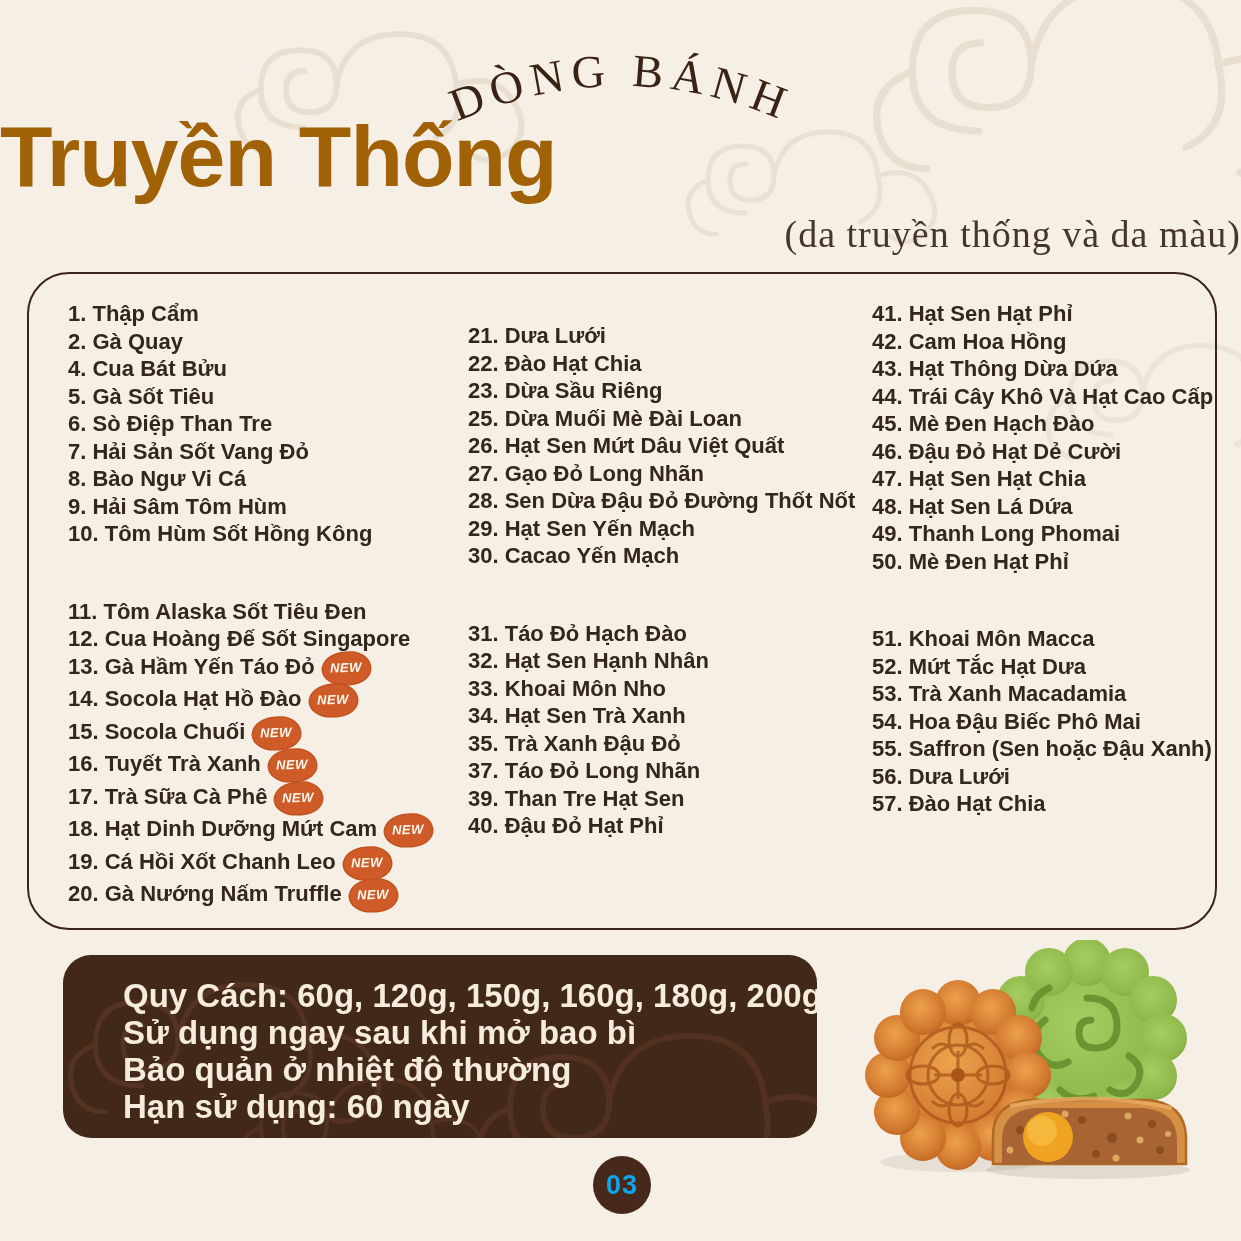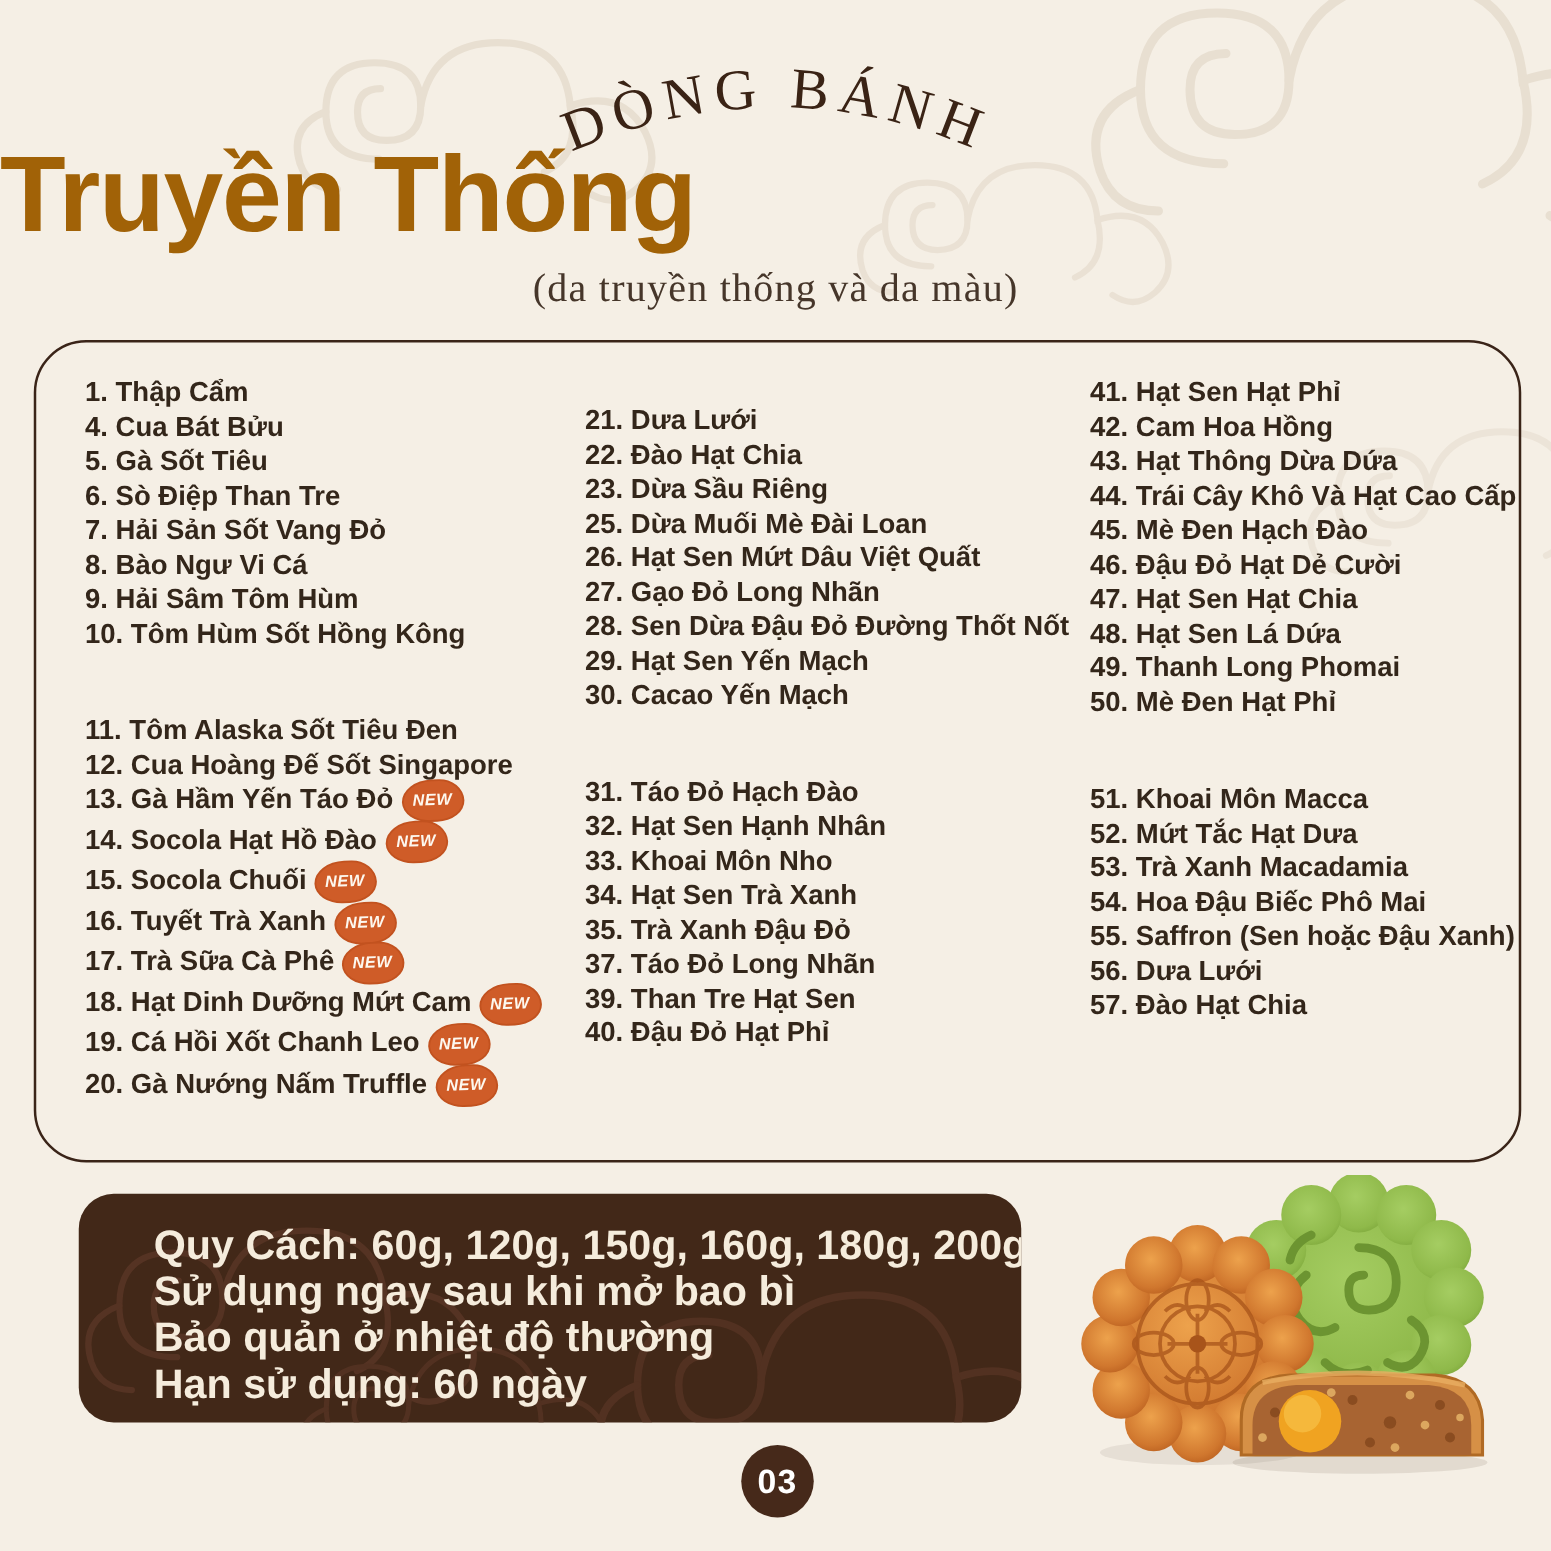--- a/index.html
+++ b/index.html
@@ -16,23 +16,23 @@
 
   
   .header{position:absolute;left:0;top:0;width:100%;text-align:center;}
   .arch-wrap{position:absolute;left:50%;transform:translateX(-50%);top:26px;width:460px;height:125px;}
   .page-title{
     position:absolute;left:0;top:108px;width:100%;
     font-size:86px;font-weight:800;line-height:96px;
     letter-spacing:-1px;color:#a16207;text-align:left;
   }
   .page-subtitle{
-    position:absolute;left:0;top:212px;width:100%;text-align:center;
+    position:absolute;left:0;top:212px;width:100%;text-align:right;
     font-family:"Liberation Serif","DejaVu Serif",serif;
-    font-size:32px;color:#46362a;letter-spacing:1px;
+    font-size:38px;color:#46362a;letter-spacing:1px;
   }
 
   
   .menu-panel{
     position:absolute;left:27px;top:272px;width:1186px;height:654px;
     border:2.5px solid #3a2418;border-radius:42px;
     background:transparent;
   }
   .menu-col{position:absolute;top:300px;}
   .menu-col.c1{left:68px;width:400px;}
@@ -72,21 +72,21 @@
   }
 
   
   .mooncakes{position:absolute;left:860px;top:940px;width:381px;height:245px;}
 
   
   .page-badge{
     position:absolute;left:593px;top:1156px;width:58px;height:58px;
     background:#46291a;border-radius:50%;
     display:flex;align-items:center;justify-content:center;
-    color:#ffffff;font-size:27px;font-weight:600;letter-spacing:1px;
+    color:#0ea5e9;font-size:27px;font-weight:600;letter-spacing:1px;
   }
 </style>
 </head>
 <body>
 
 <svg class="bg-decor" viewBox="0 0 1241 1241">
   <defs>
     <g id="cloudMotif" fill="none" stroke-linecap="round">
       <path d="M55 95 Q18 95 18 62 Q18 28 52 28 Q84 28 84 58 Q84 82 60 82 Q40 82 40 62 Q40 46 56 46"></path>
       <path d="M84 58 Q92 14 138 14 Q184 14 188 58 Q224 46 240 76 Q252 100 234 116 Q218 130 200 118"></path>
@@ -113,20 +113,21 @@
   </div>
   <div class="page-title">Truyền Thống</div>
   <div class="page-subtitle">(da truyền thống và da màu)</div>
 </div>
 
 <div class="menu-panel"></div>
 
 <div class="menu-col c1">
   <div class="menu-group g1">
       <div class="item"><span>1. Thập Cẩm</span></div>
+      <div class="item"><span>2. Gà Quay</span></div>
       <div class="item"><span>4. Cua Bát Bửu</span></div>
       <div class="item"><span>5. Gà Sốt Tiêu</span></div>
       <div class="item"><span>6. Sò Điệp Than Tre</span></div>
       <div class="item"><span>7. Hải Sản Sốt Vang Đỏ</span></div>
       <div class="item"><span>8. Bào Ngư Vi Cá</span></div>
       <div class="item"><span>9. Hải Sâm Tôm Hùm</span></div>
       <div class="item"><span>10. Tôm Hùm Sốt Hồng Kông</span></div>
     </div>
   <div class="menu-group g2">
       <div class="item"><span>11. Tôm Alaska Sốt Tiêu Đen</span></div>

